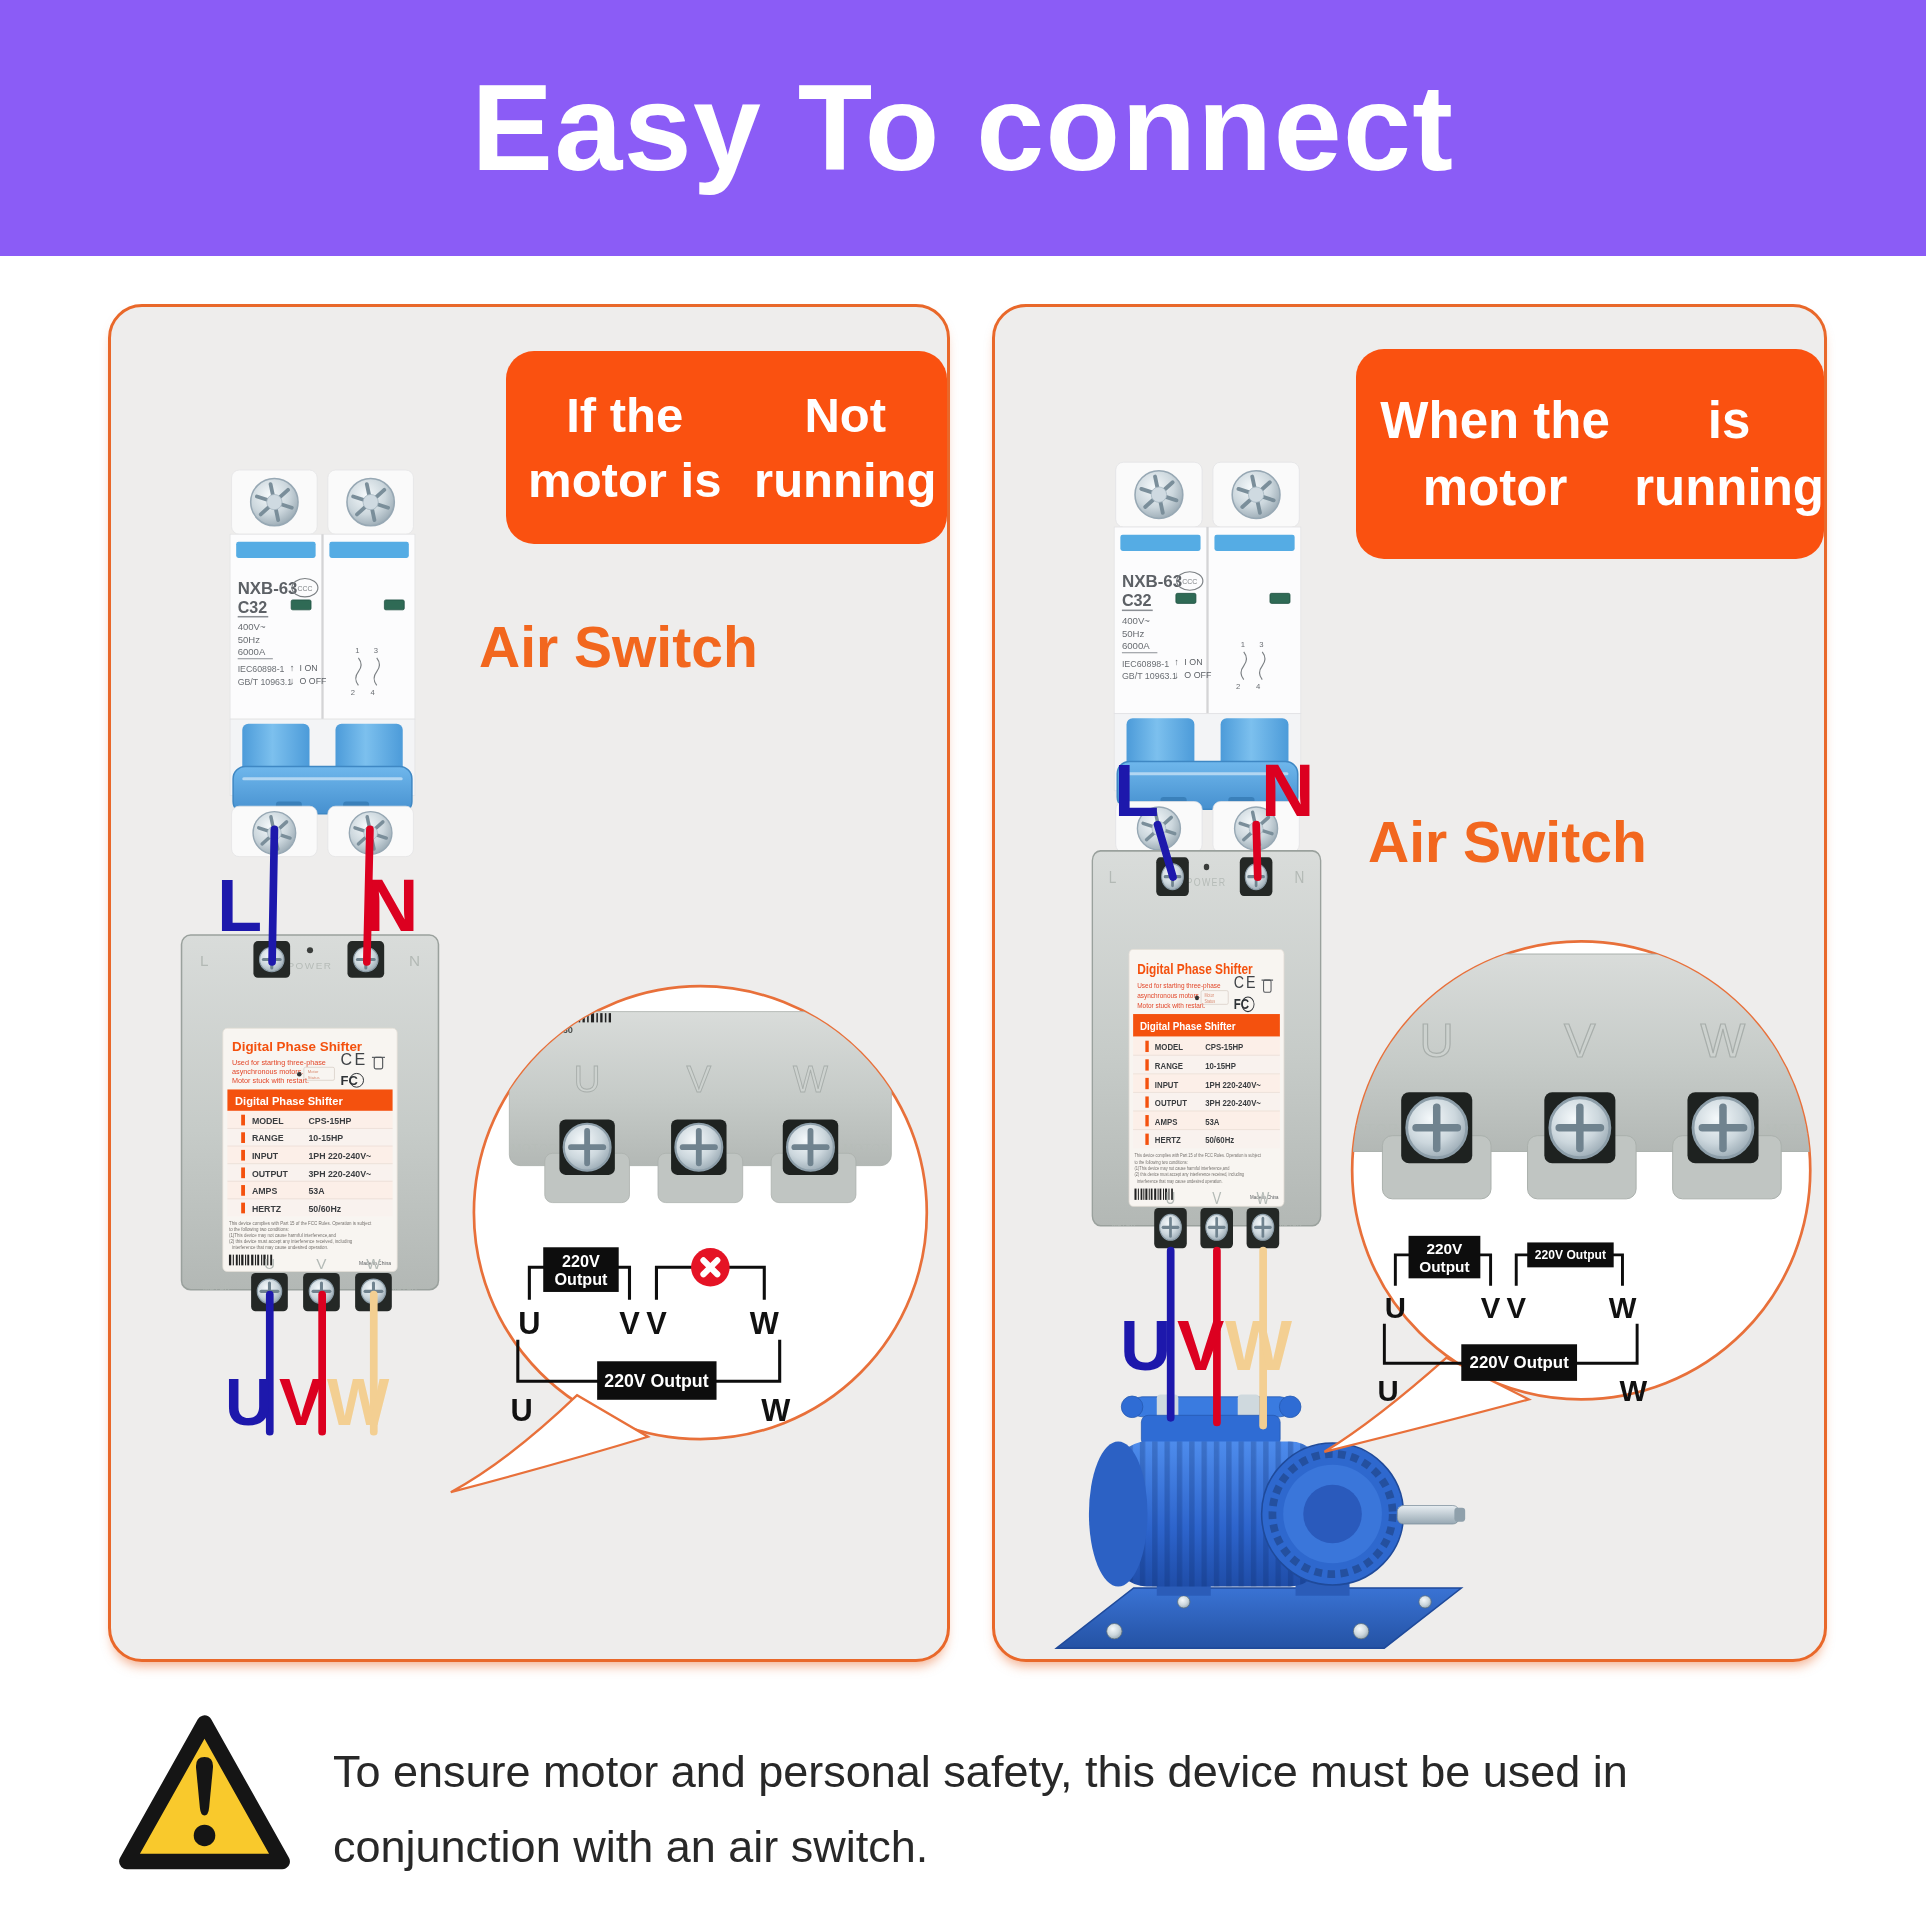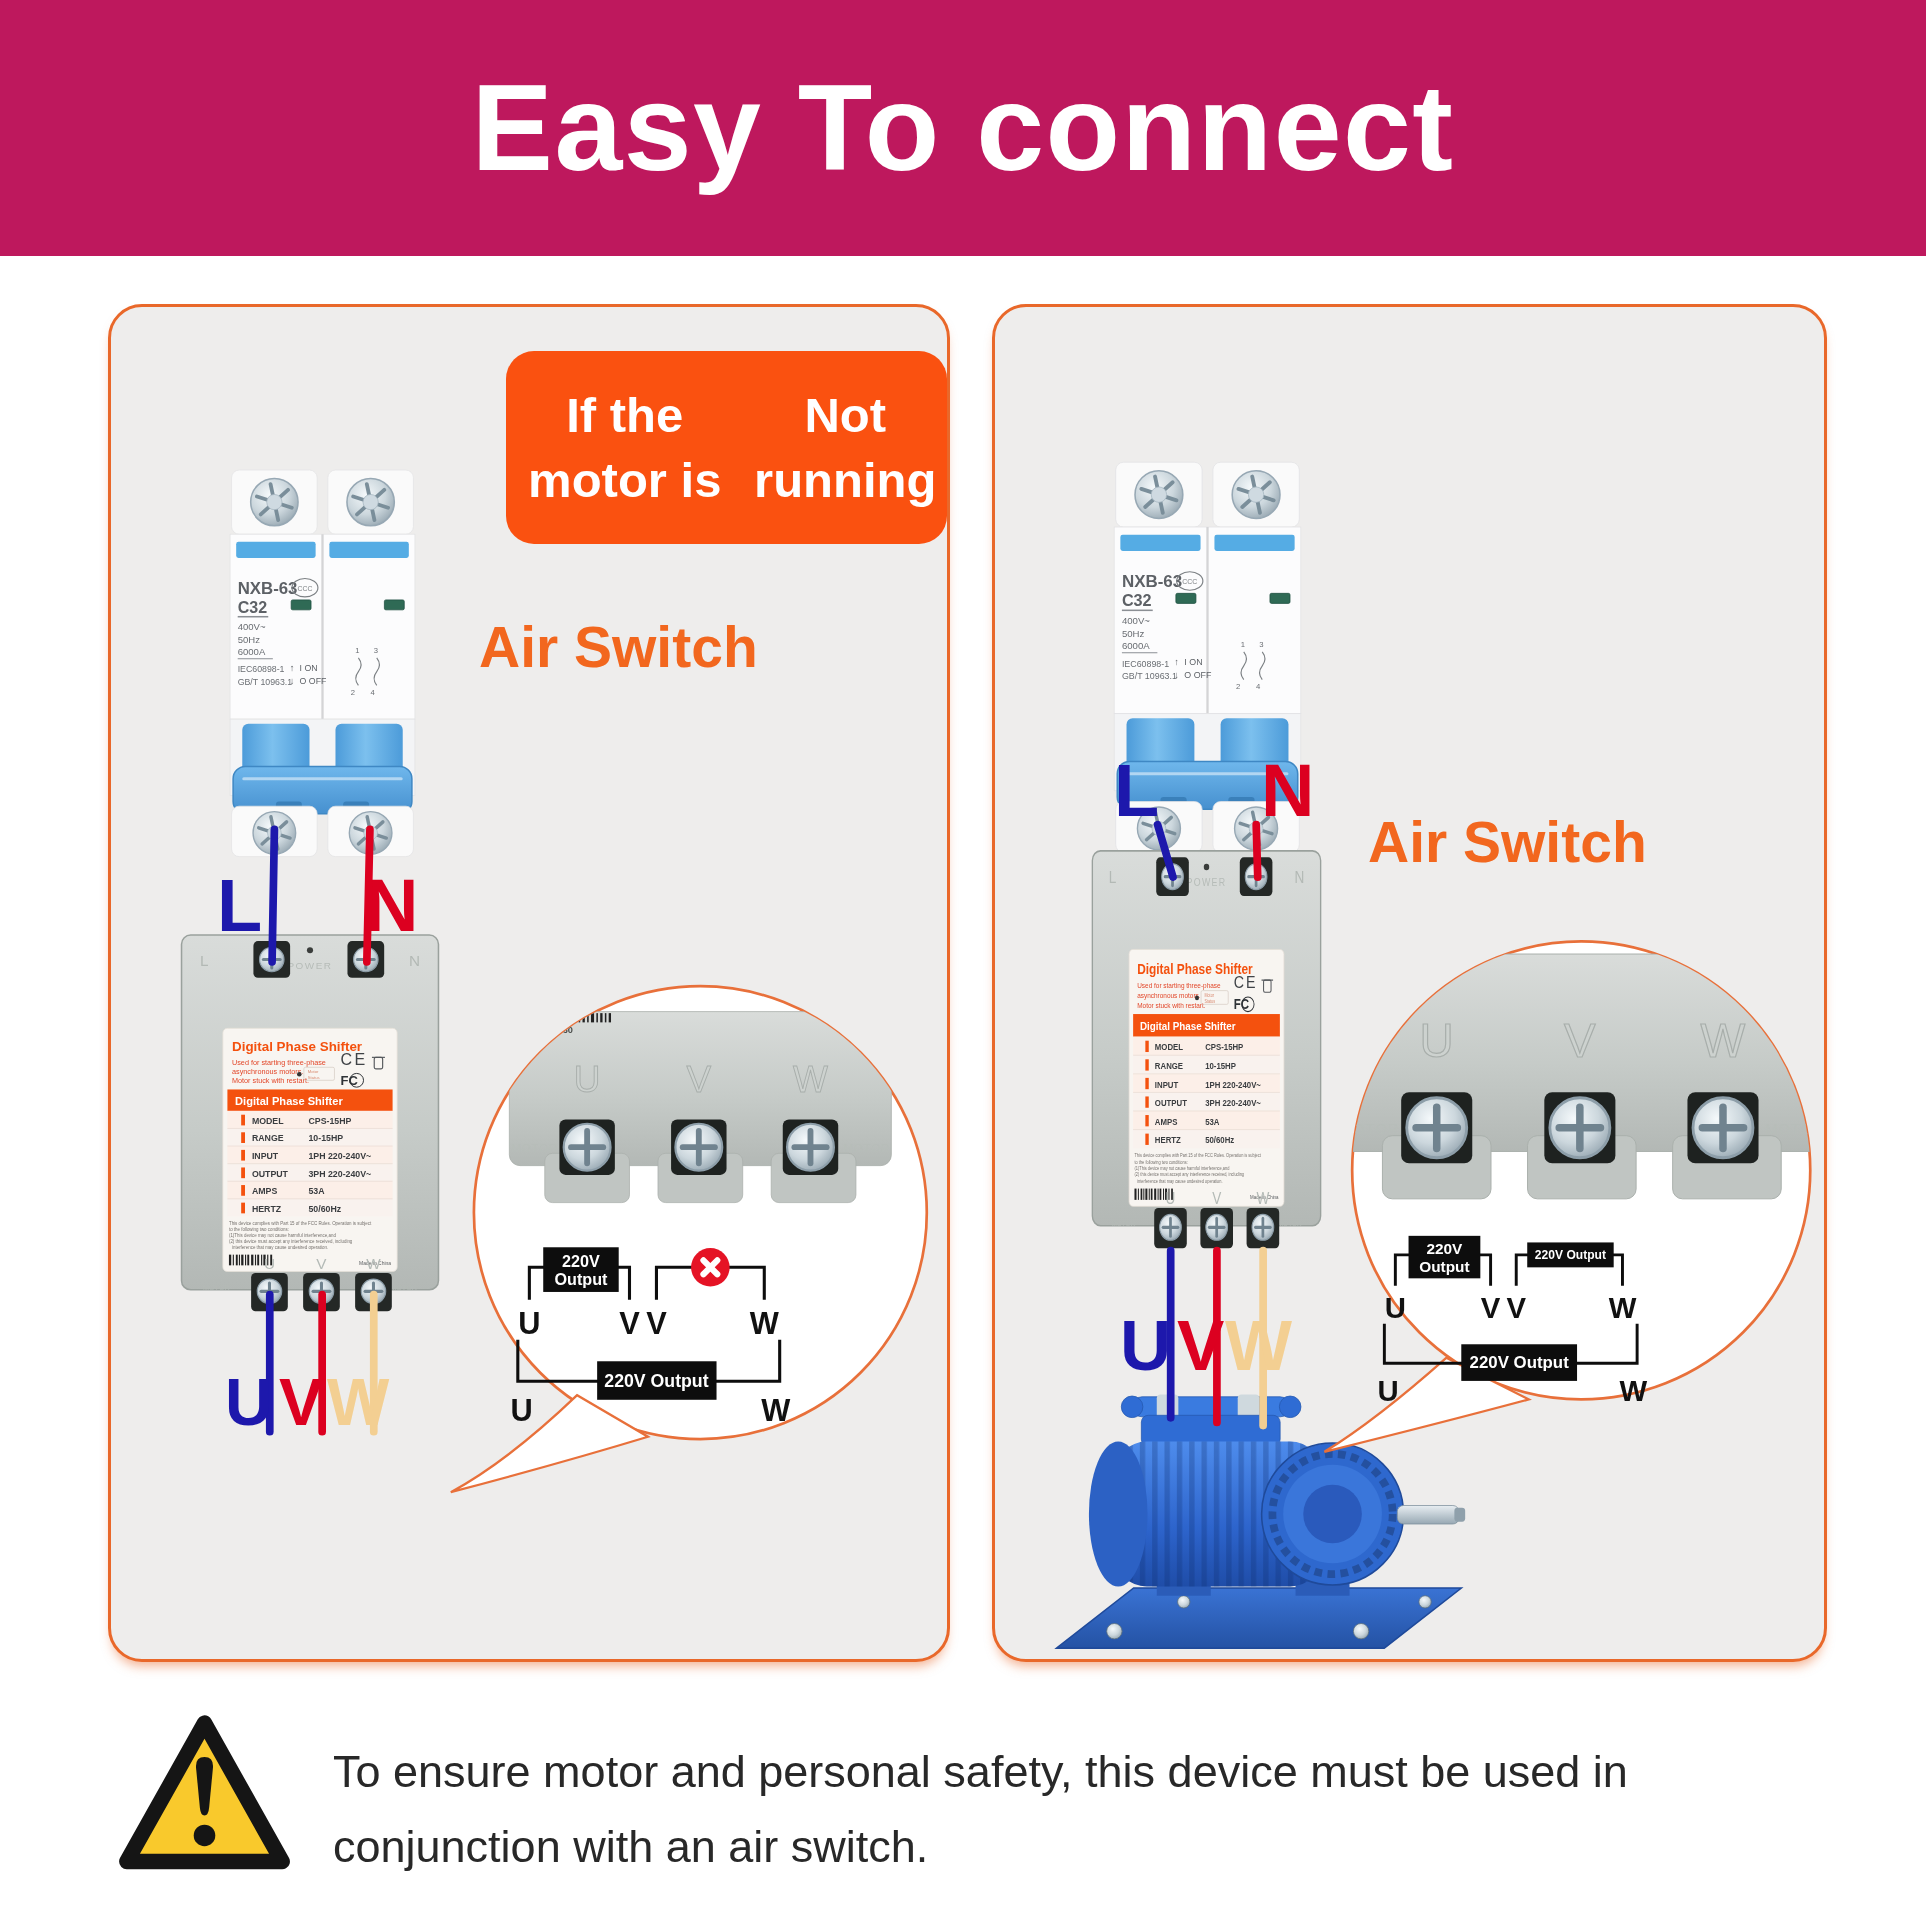--- a/index.html
+++ b/index.html
@@ -1,20 +1,20 @@
 <!DOCTYPE html>
 <html style="font-size:12.3px"><head>
 <meta charset="utf-8">
 <style>
   html,body{margin:0;padding:0;background:#fff;}
   #canvas{position:relative;width:1926px;height:1926px;background:#ffffff;overflow:hidden;
           font-family:"Liberation Sans","DejaVu Sans",sans-serif;}
   .abs{position:absolute;}
   
-  #hdr{left:0;top:0;width:1926px;height:256px;background:#be185d;display:flex;align-items:center;justify-content:center;}
+  #hdr{left:0;top:0;width:1926px;height:256px;background:#8b5cf6;display:flex;align-items:center;justify-content:center;}
   #hdr .t{color:#fff;font-size:122px;font-weight:800;letter-spacing:1.5px;}
   
   .panel{background:#eeedec;border:3.1px solid #e9682a;border-radius:34px;
          box-shadow:0 7.7px 10.8px -4.6px rgba(233,104,42,.5);}
   .cond{background:#fa5110;color:#fff;border-radius:28px;display:flex;flex-direction:row;
         align-items:center;justify-content:center;font-weight:700;line-height:1.32;text-align:center;}
   .airswitch{font-weight:700;color:#f2671e;margin-left:20px;}
   .wirelabel{font-size:74px;font-weight:700;}
   .phaselabel{font-weight:700;}
   
@@ -351,20 +351,24 @@
         <polyline points="5,122 5,176 345,176 345,122" stroke="#0d0d0d" stroke-width="4" fill="none"></polyline>
         <rect x="108" y="150" width="155" height="50" fill="#0d0d0d"></rect>
         <text x="185" y="183" text-anchor="middle" font-size="23" font-weight="bold" fill="#fff">220V Output</text>
         <text x="10" y="228" text-anchor="middle" font-size="40" font-weight="bold" fill="#111">U</text>
         <text x="340" y="228" text-anchor="middle" font-size="40" font-weight="bold" fill="#111">W</text>
       </g>
     </svg>
   </section>
 
   <section class="panel abs" style="left:992px;top:304px;width:829px;height:1352px">
+    <div class="cond abs" style="left:361px;top:42px;width:468px;height:210px;font-size:51px">
+      <div>When the motor</div>
+      <div>is running</div>
+    </div>
 
     <svg class="abs" style="left:116px;top:146px" width="193" height="401" viewBox="0 0 250 520">
         <use href="#breaker-sym"></use>
       </svg>
 
     <div class="airswitch abs" style="left:353px;top:502px;font-size:57px">Air Switch</div>
 
     <div class="wirelabel abs" style="left:119px;top:441px;color:#1d18ac">L</div>
     <div class="wirelabel abs" style="left:266px;top:441px;color:#dc0020">N</div>
 

